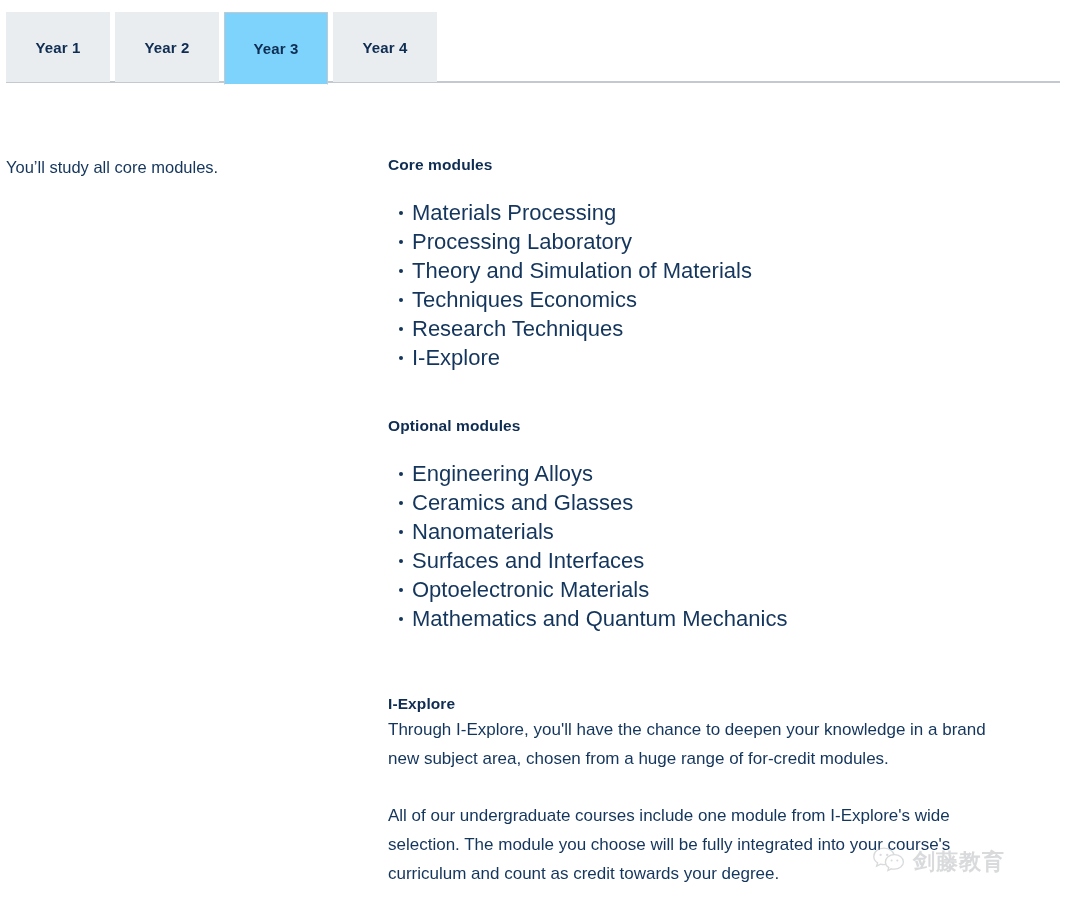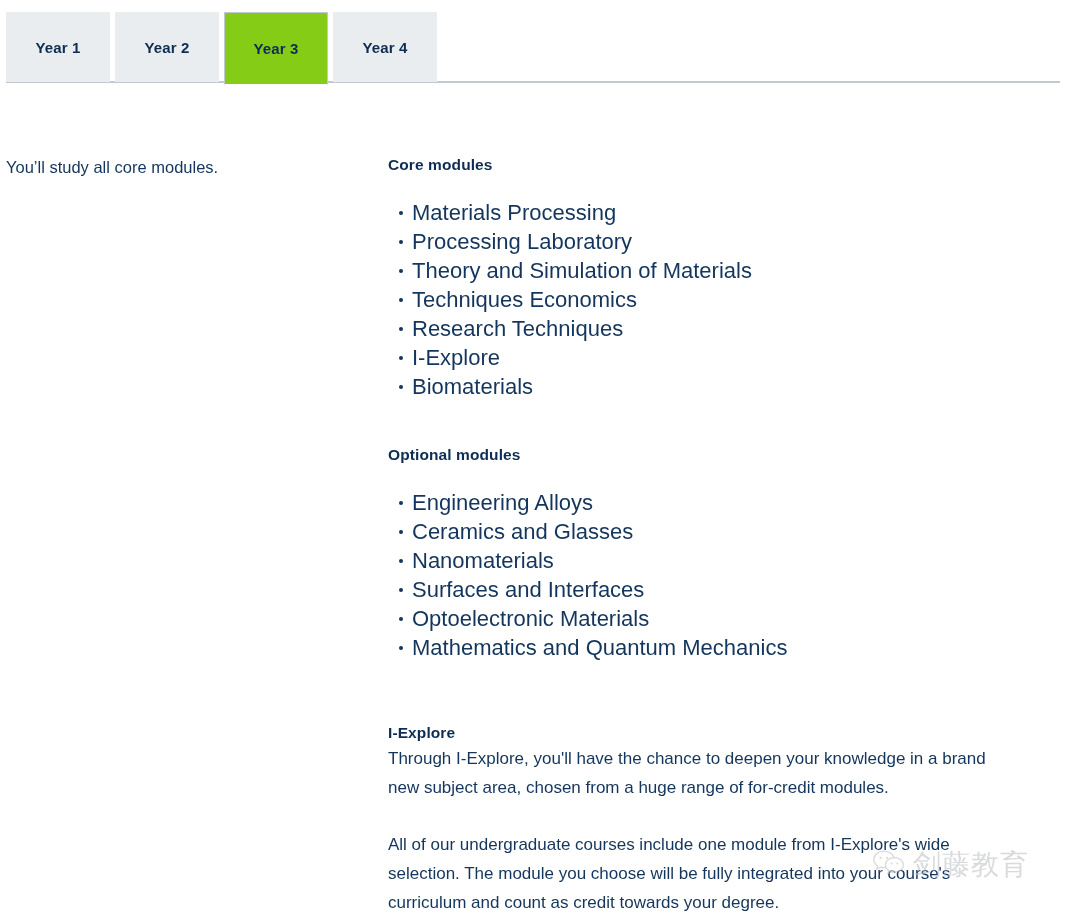--- a/index.html
+++ b/index.html
@@ -51,21 +51,21 @@
     justify-content: center;
     font-size: 15px;
     font-weight: bold;
     color: #0f2d52;
     letter-spacing: 0.1px;
     cursor: pointer;
     box-sizing: border-box;
     height: 70px;
   }
   .tab.active {
-    background: #84cc16;
+    background: #7dd3fc;
     border: 1px solid #c3c9d1;
     border-bottom: 1px solid #ffffff;
     height: 73px;
     margin-bottom: -3px;
     position: relative;
     z-index: 3;
   }
 
   
   #content {
@@ -142,24 +142,25 @@
     left: 872px;
     top: 846px;
     display: flex;
     align-items: center;
     gap: 7px;
     opacity: 0.55;
     pointer-events: none;
     z-index: 5;
   }
   #watermark-text {
-    font-size: 28px;
+    font-size: 22px;
     color: #b9bcc0;
     letter-spacing: 1px;
     white-space: nowrap;
+    font-weight: bold;
   }
 </style>
 </head>
 <body>
 
 <div id="tabbar">
   <div id="tablist">
     <div class="tab">
       <span>Year 1</span>
     </div>
@@ -186,21 +187,20 @@
 
     <div>
       <h3 class="section-heading">Core modules</h3>
       <ul class="module-list">
         <li>Materials Processing</li>
         <li>Processing Laboratory</li>
         <li>Theory and Simulation of Materials</li>
         <li>Techniques Economics</li>
         <li>Research Techniques</li>
         <li>I-Explore</li>
-        <li>Biomaterials</li>
       </ul>
     </div>
 
     <div id="optional-block">
       <h3 class="section-heading">Optional modules</h3>
       <ul class="module-list">
         <li>Engineering Alloys</li>
         <li>Ceramics and Glasses</li>
         <li>Nanomaterials</li>
         <li>Surfaces and Interfaces</li>

